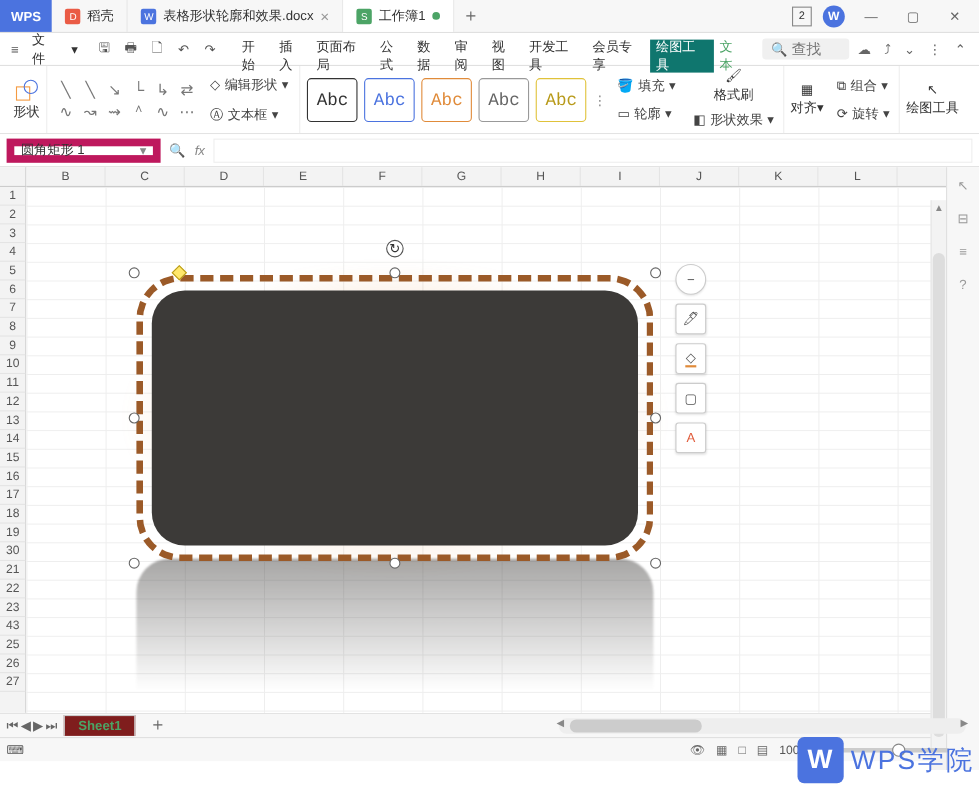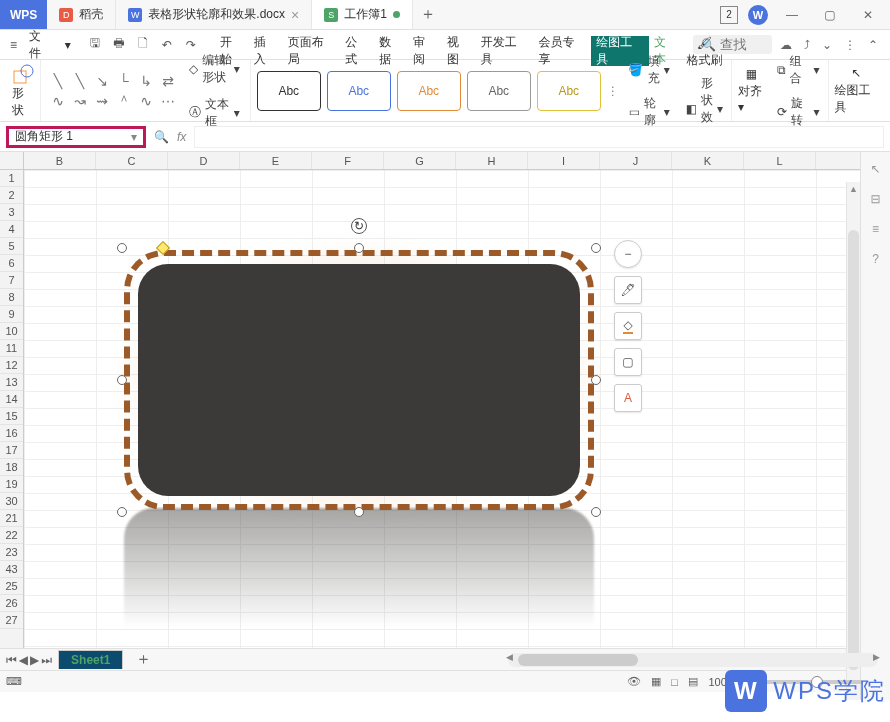--- a/index.html
+++ b/index.html
@@ -37,36 +37,36 @@
 
 
 .ribbon { height: 62px; display: flex; align-items: center; border-bottom: 1px solid #e0e0e0; background: #fff; padding: 0 6px; }
 .ribbon-group { display: flex; align-items: center; height: 100%; padding: 0 6px; border-right: 1px solid #eee; }
 .shape-ins { display: flex; flex-direction: column; align-items: center; gap: 0; cursor: pointer; justify-content: center; }
 .shape-grid { display: grid; grid-template-columns: repeat(6, 22px); grid-template-rows: repeat(2, 20px); gap: 0; }
 .shape-grid span { display: flex; align-items: center; justify-content: center; color: #777; cursor: pointer; font-size: 14px; }
 .edit-shape-btn, .textbox-btn { display: flex; align-items: center; gap: 4px; padding: 2px 4px; cursor: pointer; color: #444; }
 .edit-col { display: flex; flex-direction: column; gap: 6px; margin-left: 6px; }
 .style-gallery { display: flex; gap: 6px; align-items: center; }
-.style-swatch { width: 64px; height: 40px; border: 1px solid #ccc; border-radius: 4px; display: flex; align-items: center; justify-content: center; font-size: 12px; cursor: pointer; }
+.style-swatch { width: 46px; height: 40px; border: 1px solid #ccc; border-radius: 4px; display: flex; align-items: center; justify-content: center; font-size: 16px; cursor: pointer; font-family: Liberation Mono, monospace; }
 .style-swatch.s1 { border-color: #333; }
 .style-swatch.s2 { border-color: #4b73df; color: #4b73df; }
 .style-swatch.s3 { border-color: #e08b3a; color: #e08b3a; }
 .style-swatch.s4 { border-color: #999; color: #666; }
 .style-swatch.s5 { border-color: #e0c23a; color: #b89a1a; }
 .fill-col { display: flex; flex-direction: column; gap: 4px; margin-left: 8px; }
 .fill-btn { display: flex; align-items: center; gap: 4px; cursor: pointer; color: #444; padding: 2px; }
 .format-painter { display: flex; flex-direction: column; align-items: center; cursor: pointer; gap: 2px; }
 .align-group { display: flex; flex-direction: column; align-items: center; gap: 2px; cursor: pointer; }
 .combine-col { display: flex; flex-direction: column; gap: 4px; }
 .sel-pane { display: flex; flex-direction: column; align-items: center; gap: 2px; cursor: pointer; }
 
 
 .formula-row { height: 30px; display: flex; align-items: center; border-bottom: 1px solid #e0e0e0; background: #fff; padding: 0 6px; gap: 8px; }
-.name-box { width: 140px; height: 22px; border: 3px solid #be185d; display: flex; align-items: center; padding: 0 6px; justify-content: space-between; }
+.name-box { width: 140px; height: 22px; border: 7px solid #be185d; display: flex; align-items: center; padding: 0 6px; justify-content: space-between; }
 .fx { color: #888; font-style: italic; }
 .formula-input { flex: 1; height: 22px; border: 1px solid #eee; padding: 0 6px; }
 
 
 .sheet-area { position: relative; height: 496px; background: #fff; display: flex; }
 .col-headers { position: absolute; top: 0; left: 24px; right: 30px; height: 18px; display: flex; background: #f3f3f3; border-bottom: 1px solid #ccc; }
 .sel-all { position: absolute; top: 0; left: 0; width: 24px; height: 18px; background: #f3f3f3; border-right: 1px solid #ccc; border-bottom: 1px solid #ccc; }
 .col-head { width: 72px; text-align: center; font-size: 11px; color: #555; border-right: 1px solid #e4e4e4; line-height: 18px; }
 .row-headers { position: absolute; top: 18px; left: 0; width: 24px; bottom: 0; background: #f3f3f3; border-right: 1px solid #ccc; }
 .row-head { height: 17px; text-align: center; font-size: 11px; color: #555; border-bottom: 1px solid #e4e4e4; line-height: 17px; }
@@ -100,21 +100,21 @@
 .side-panel { position: absolute; right: 0; top: 152px; width: 30px; height: 548px; background: #f7f7f7; border-left: 1px solid #e0e0e0; display: flex; flex-direction: column; align-items: center; padding-top: 10px; gap: 16px; }
 .side-panel span { color: #999; cursor: pointer; }
 .side-scroll { position: absolute; right: 30px; top: 182px; width: 14px; bottom: 22px; background: #f3f3f3; border-left: 1px solid #e4e4e4; }
 .side-scroll-track { position: absolute; top: 24px; bottom: 0; left: 0; right: 0; border-radius: 8px; }
 .side-scroll-thumb { position: absolute; top: 24px; left: 1px; right: 1px; height: 440px; background: #ddd; border-radius: 6px; }
 .side-scroll-up { position: absolute; top: 0; left: 0; right: 0; height: 14px; display:flex; align-items:center; justify-content:center; color:#888; font-size:9px; }
 
 
 .sheet-tabs { height: 22px; display: flex; align-items: center; border-top: 1px solid #e0e0e0; background: #f7f7f7; padding: 0 6px; gap: 6px; }
 .nav-arrows { display: flex; gap: 2px; color: #666; }
-.sheet-tab { padding: 2px 12px; background: #0c4a6e; border: 1px solid #ccc; border-bottom: none; font-weight: bold; color: #4ca466; cursor: pointer; }
+.sheet-tab { padding: 2px 12px; background: #7f1d1d; border: 1px solid #ccc; border-bottom: none; font-weight: bold; color: #4ca466; cursor: pointer; }
 .sheet-add { cursor: pointer; color: #666; font-size: 16px; padding: 0 6px; }
 .hscroll { margin-left: auto; width: 370px; height: 14px; background: #eee; border-radius: 7px; position: relative; margin-right: 6px; }
 .hscroll-thumb { position: absolute; left: 10px; width: 120px; top: 1px; bottom: 1px; background: #ccc; border-radius: 6px; }
 
 
 .statusbar { height: 22px; display: flex; align-items: center; border-top: 1px solid #e0e0e0; background: #f7f7f7; padding: 0 6px; gap: 10px; font-size: 11px; color: #555; }
 .statusbar .right { margin-left: auto; display: flex; align-items: center; gap: 10px; }
 .zoom-slider { width: 100px; height: 4px; background: #ccc; position: relative; border-radius: 2px; }
 .zoom-slider .knob { position: absolute; left: 48px; top: -4px; width: 12px; height: 12px; background: #fff; border: 1px solid #888; border-radius: 50%; }
 .view-btn { cursor: pointer; color: #666; }

